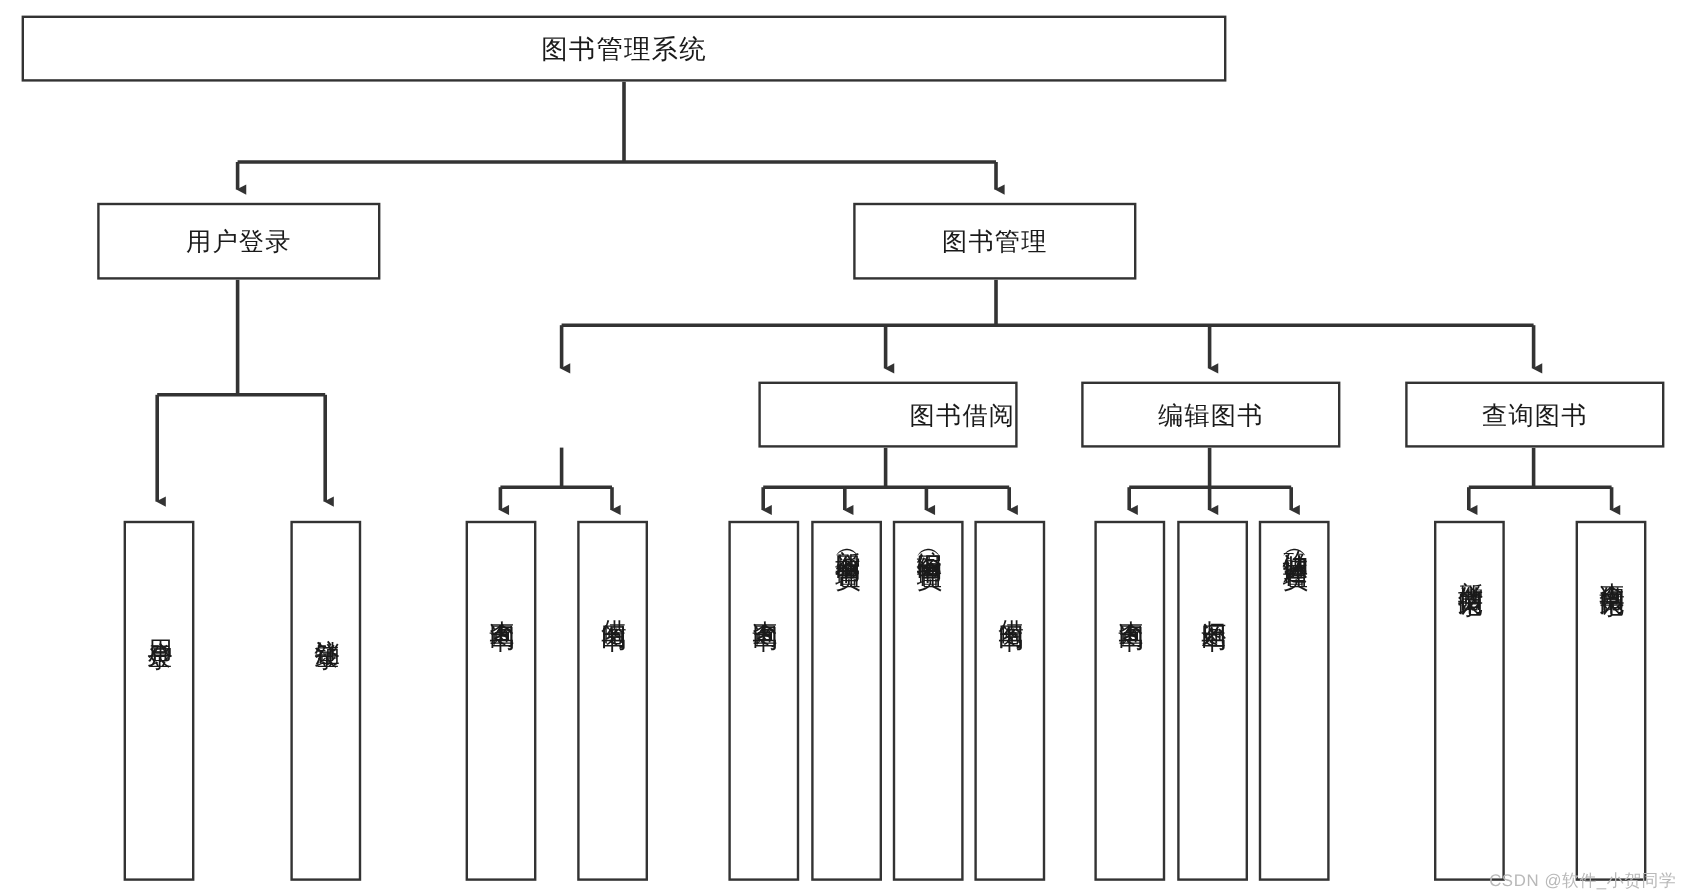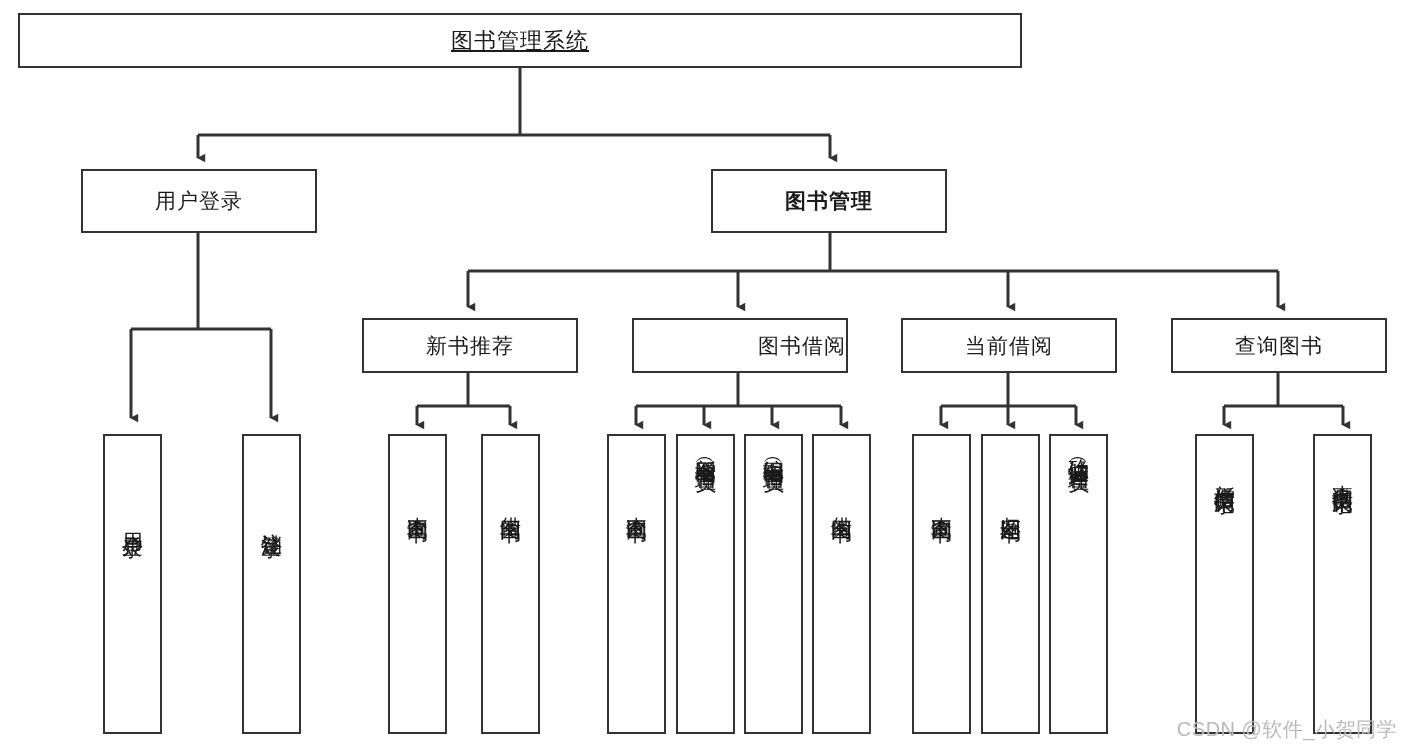--- a/index.html
+++ b/index.html
@@ -51,21 +51,21 @@
     line-height: 1.05;
     white-space: nowrap;
   }
   .node.root {
     font-size: 22px;
   }
   #watermark {
     position: absolute;
     right: 8px;
     bottom: 4px;
-    font-size: 20px;
+    font-size: 14px;
     color: #b9b9b9;
     letter-spacing: 0.5px;
     white-space: nowrap;
     pointer-events: none;
   }
 </style>
 </head>
 <body>
 
 <div id="diagram-root">
@@ -114,39 +114,36 @@
       <path d="M 1008,406 L 1008,425" marker-end="url(#arrowhead)"></path>
       <path d="M 1076,406 L 1076,425" marker-end="url(#arrowhead)"></path>
 
       <path d="M 1278,373 L 1278,406"></path>
       <path d="M 1224,406 L 1343,406"></path>
       <path d="M 1224,406 L 1224,425" marker-end="url(#arrowhead)"></path>
       <path d="M 1343,406 L 1343,425" marker-end="url(#arrowhead)"></path>
     </g>
   </svg>
 
-  <div class="node horizontal root" style="left:18px; top:13px; width:1004px; height:55px;text-decoration:underline;">
+  <div class="node horizontal root" style="left:18px; top:13px; width:1004px; height:55px;">
     <span class="hlabel">图书管理系统</span>
   </div>
 
   <div class="node horizontal" style="left:81px; top:169px; width:236px; height:64px;">
     <span class="hlabel">用户登录</span>
   </div>
-  <div class="node horizontal" style="left:711px; top:169px; width:236px; height:64px;font-weight:bold;">
+  <div class="node horizontal" style="left:711px; top:169px; width:236px; height:64px;">
     <span class="hlabel">图书管理</span>
   </div>
 
-  <div class="node horizontal" style="left:362px; top:318px; width:216px; height:55px;">
-    <span class="hlabel">新书推荐</span>
-  </div>
   <div class="node horizontal" style="left:632px; top:318px; width:216px; height:55px;justify-content:flex-end;">
     <span class="hlabel">图书借阅</span>
   </div>
   <div class="node horizontal" style="left:901px; top:318px; width:216px; height:55px;">
-    <span class="hlabel">当前借阅</span>
+    <span class="hlabel">编辑图书</span>
   </div>
   <div class="node horizontal" style="left:1171px; top:318px; width:216px; height:55px;">
     <span class="hlabel">查询图书</span>
   </div>
 
   <div class="node vertical" style="left:103px; top:434px; width:59px; height:300px; padding-top:80px;">
     <span class="vlabel">用户登录</span>
   </div>
   <div class="node vertical" style="left:242px; top:434px; width:59px; height:300px; padding-top:80px;">
     <span class="vlabel">注销登录</span>

